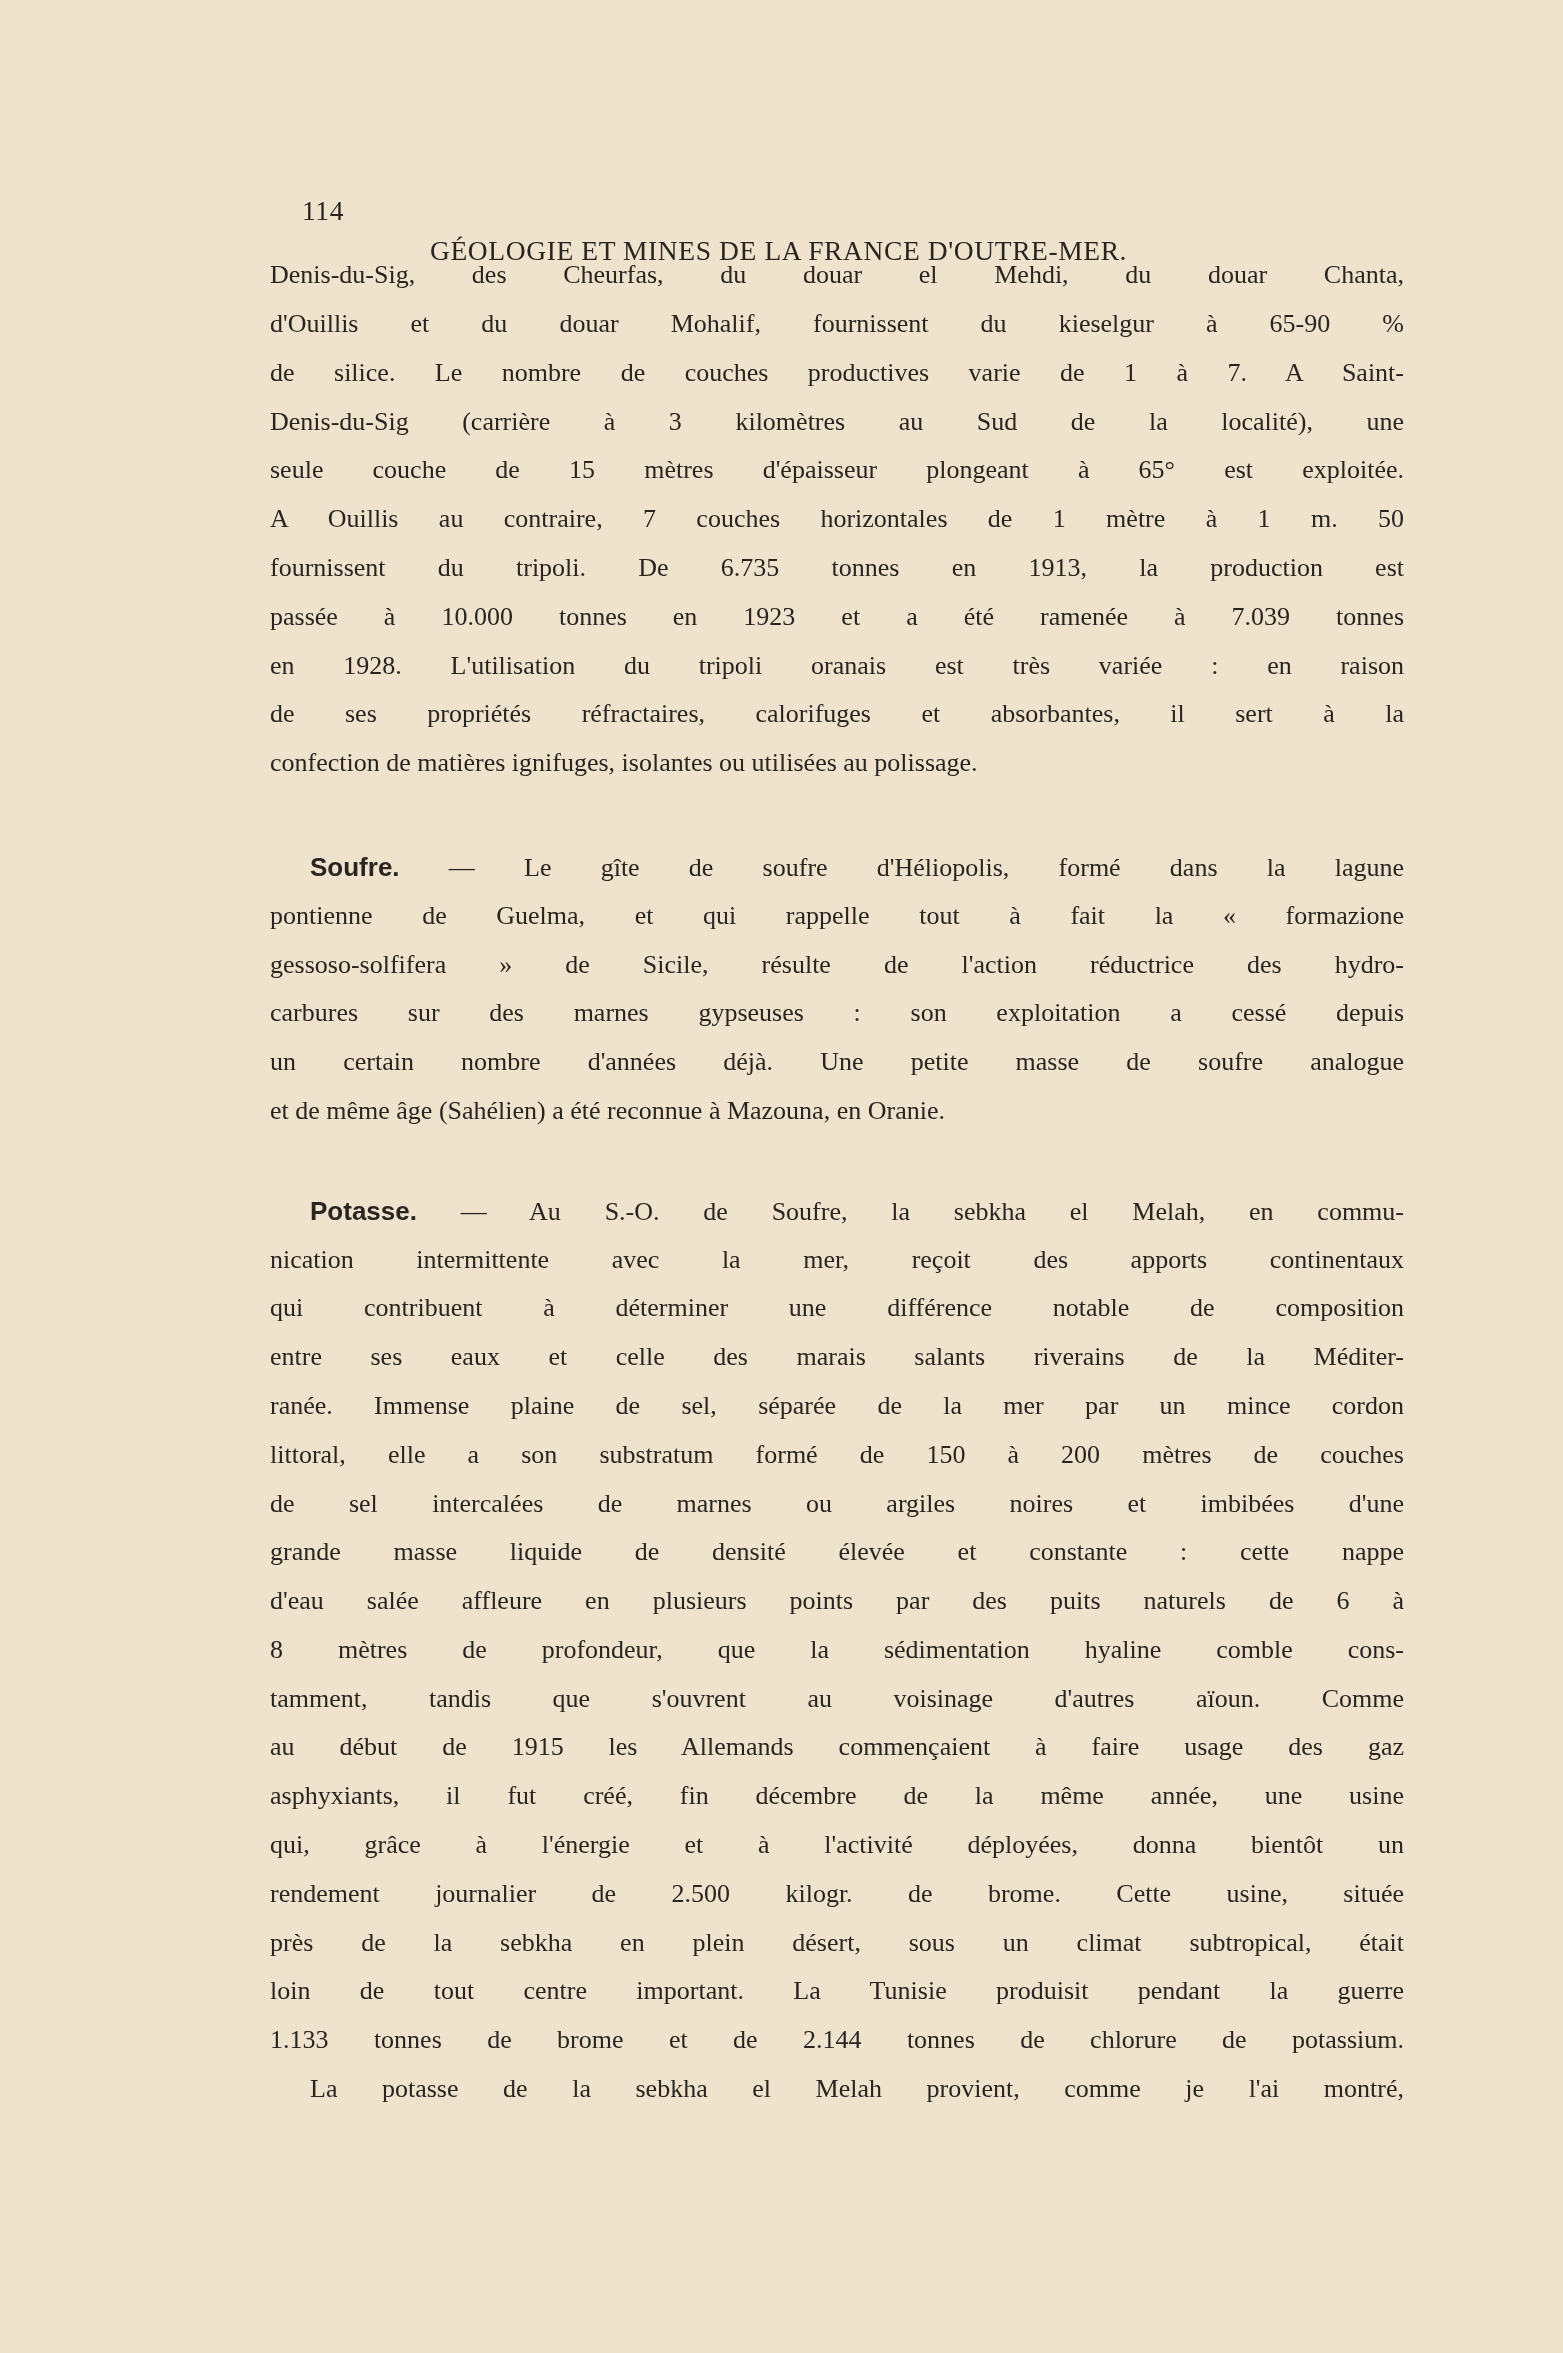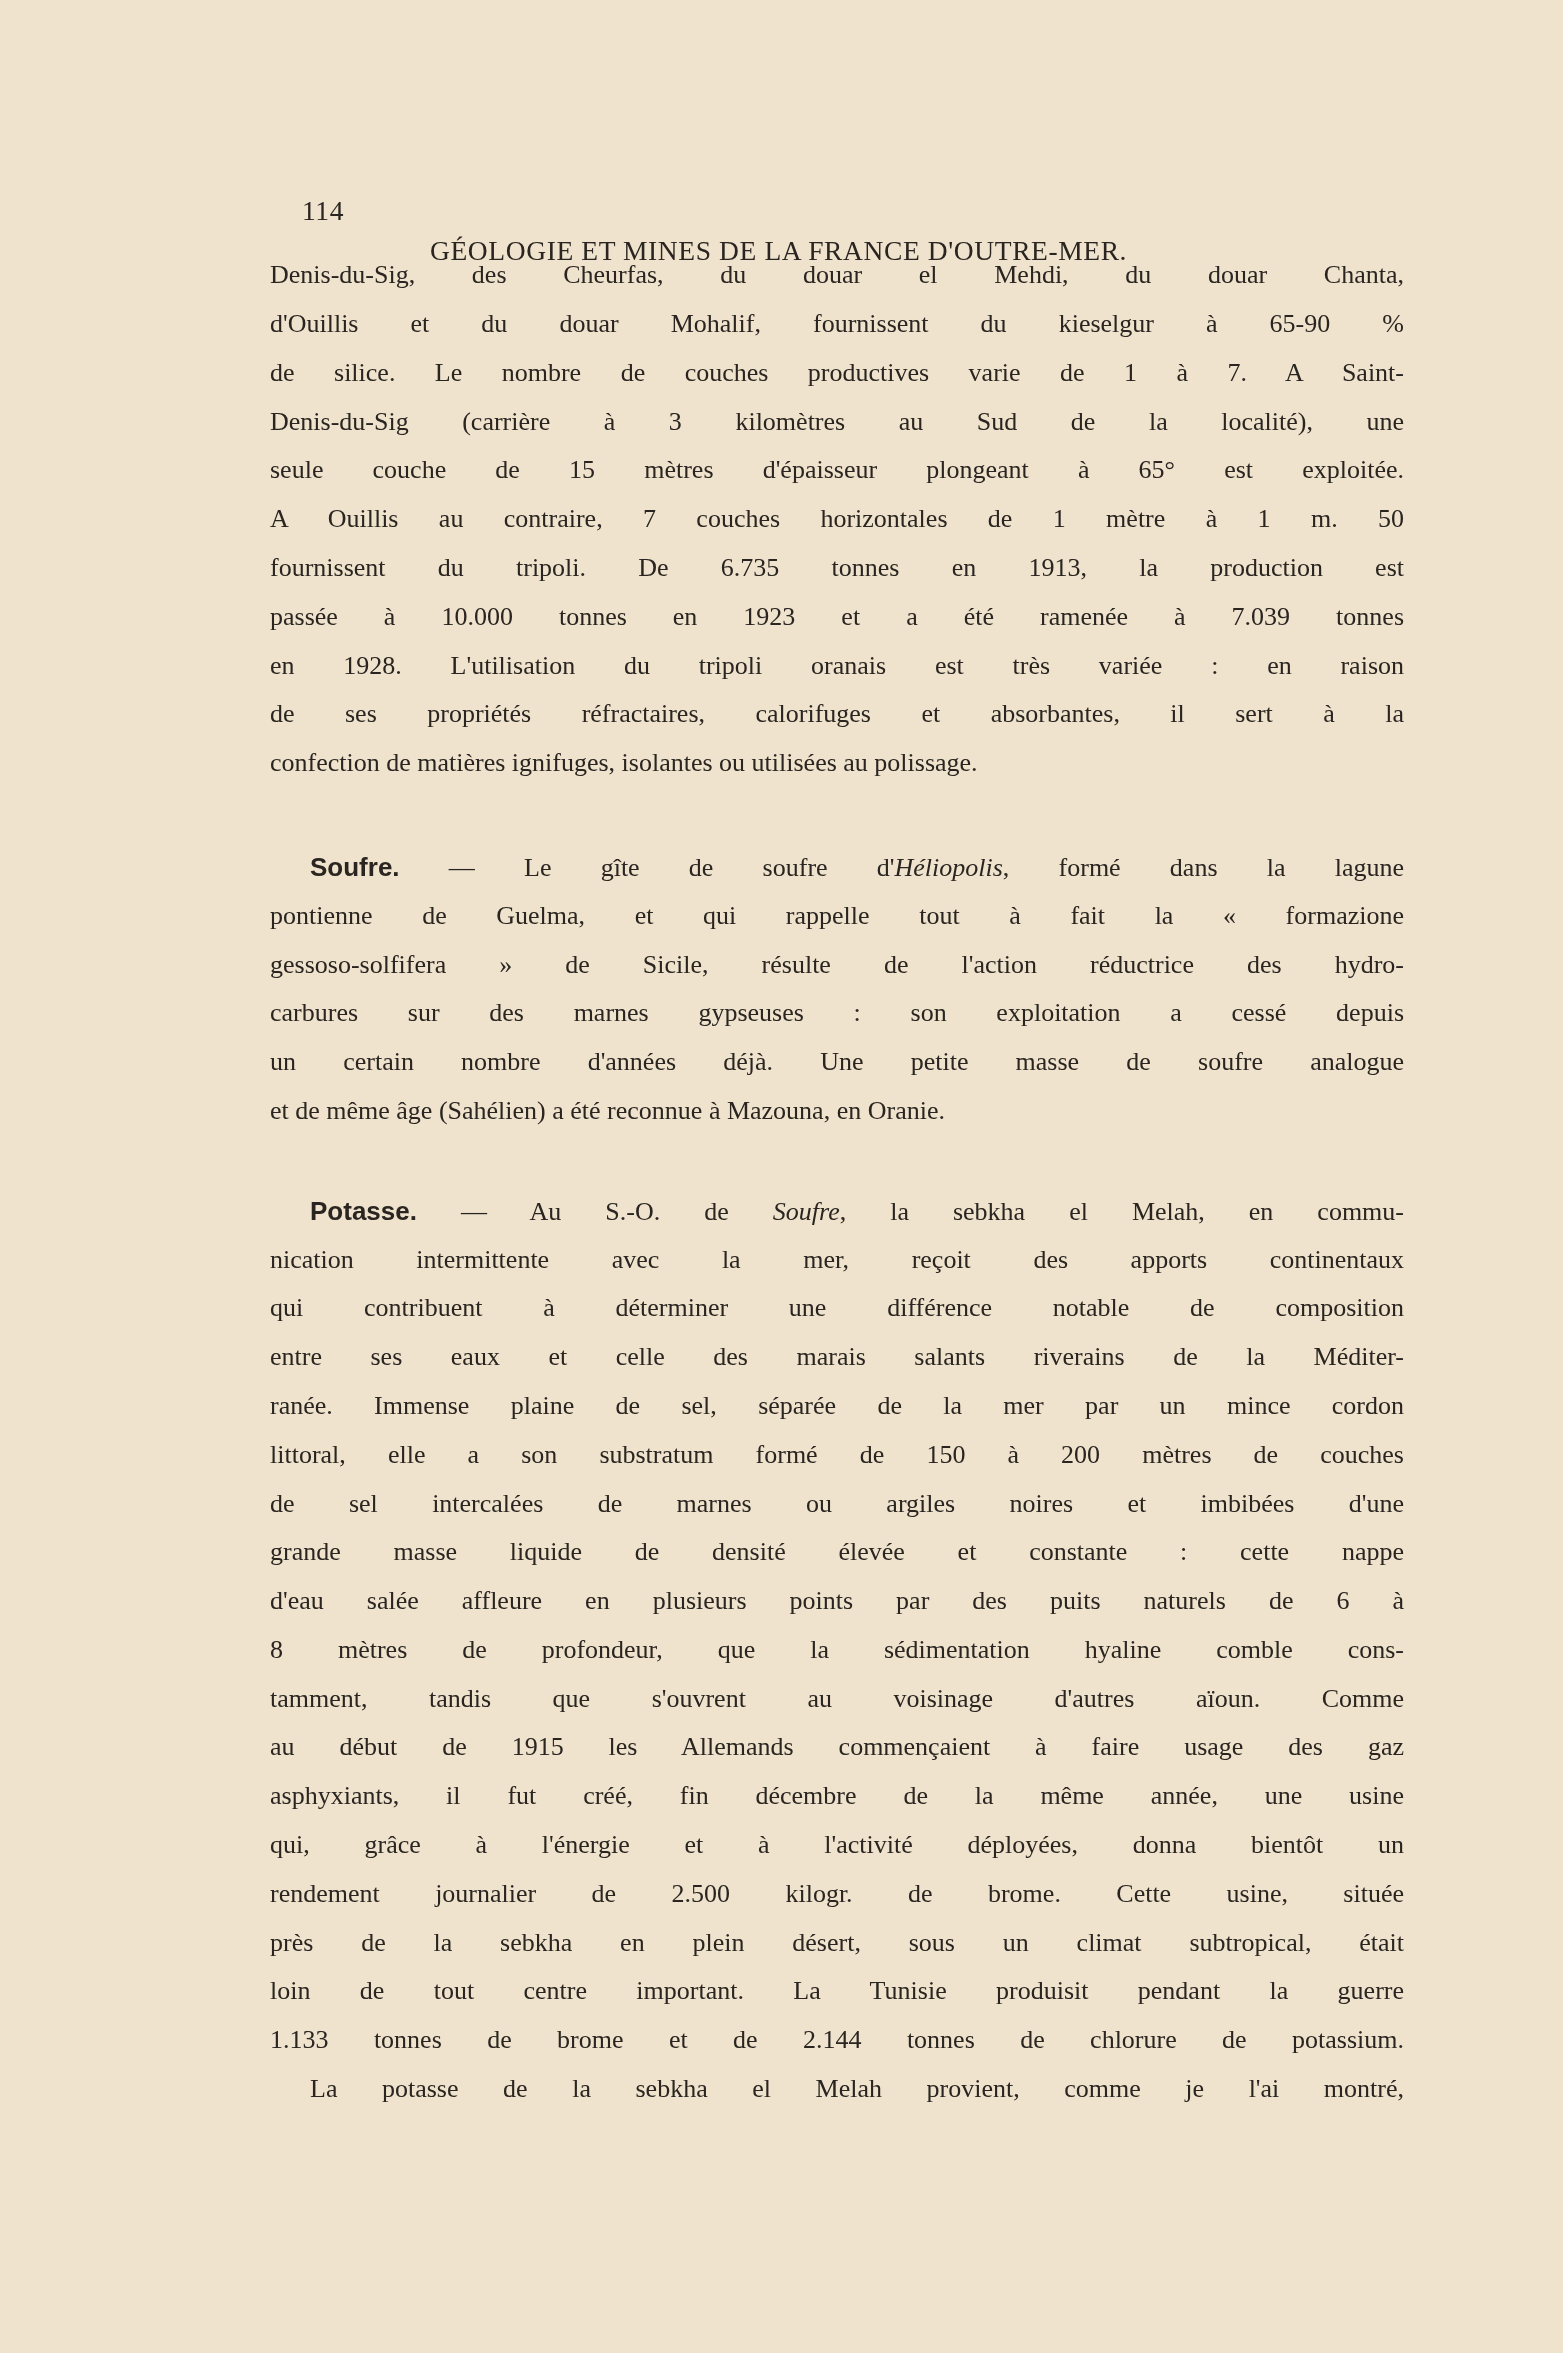--- a/index.html
+++ b/index.html
@@ -10,21 +10,21 @@
   .header { position:absolute; left:270px; top:195px; width:1134px; font-size:27.5px; letter-spacing:0.6px; white-space:nowrap; }
   .header .pn { position:absolute; left:0; top:0;margin-left:32px; }
   .header .rt { position:absolute; left:160px; top:0;margin-top:40px; }
   .line {
     position:absolute; left:270px; width:1134px; font-size:26px; line-height:38px; white-space:nowrap;
     text-align:justify; text-align-last:justify; transform-origin:left top;
   }
   .line.last { text-align-last:left; }
   .line.indent { left:310px; width:1094px; }
   .head { font-family:Liberation Sans, sans-serif; font-weight:bold; }
-  .it { font-style:italic; }
+  .it { }
 </style>
 </head>
 <body>
 
 <div class="header">
   <span class="pn">114</span>
   <span class="rt">GÉOLOGIE ET MINES DE LA FRANCE D'OUTRE-MER.</span>
 </div>
 
 <div>

